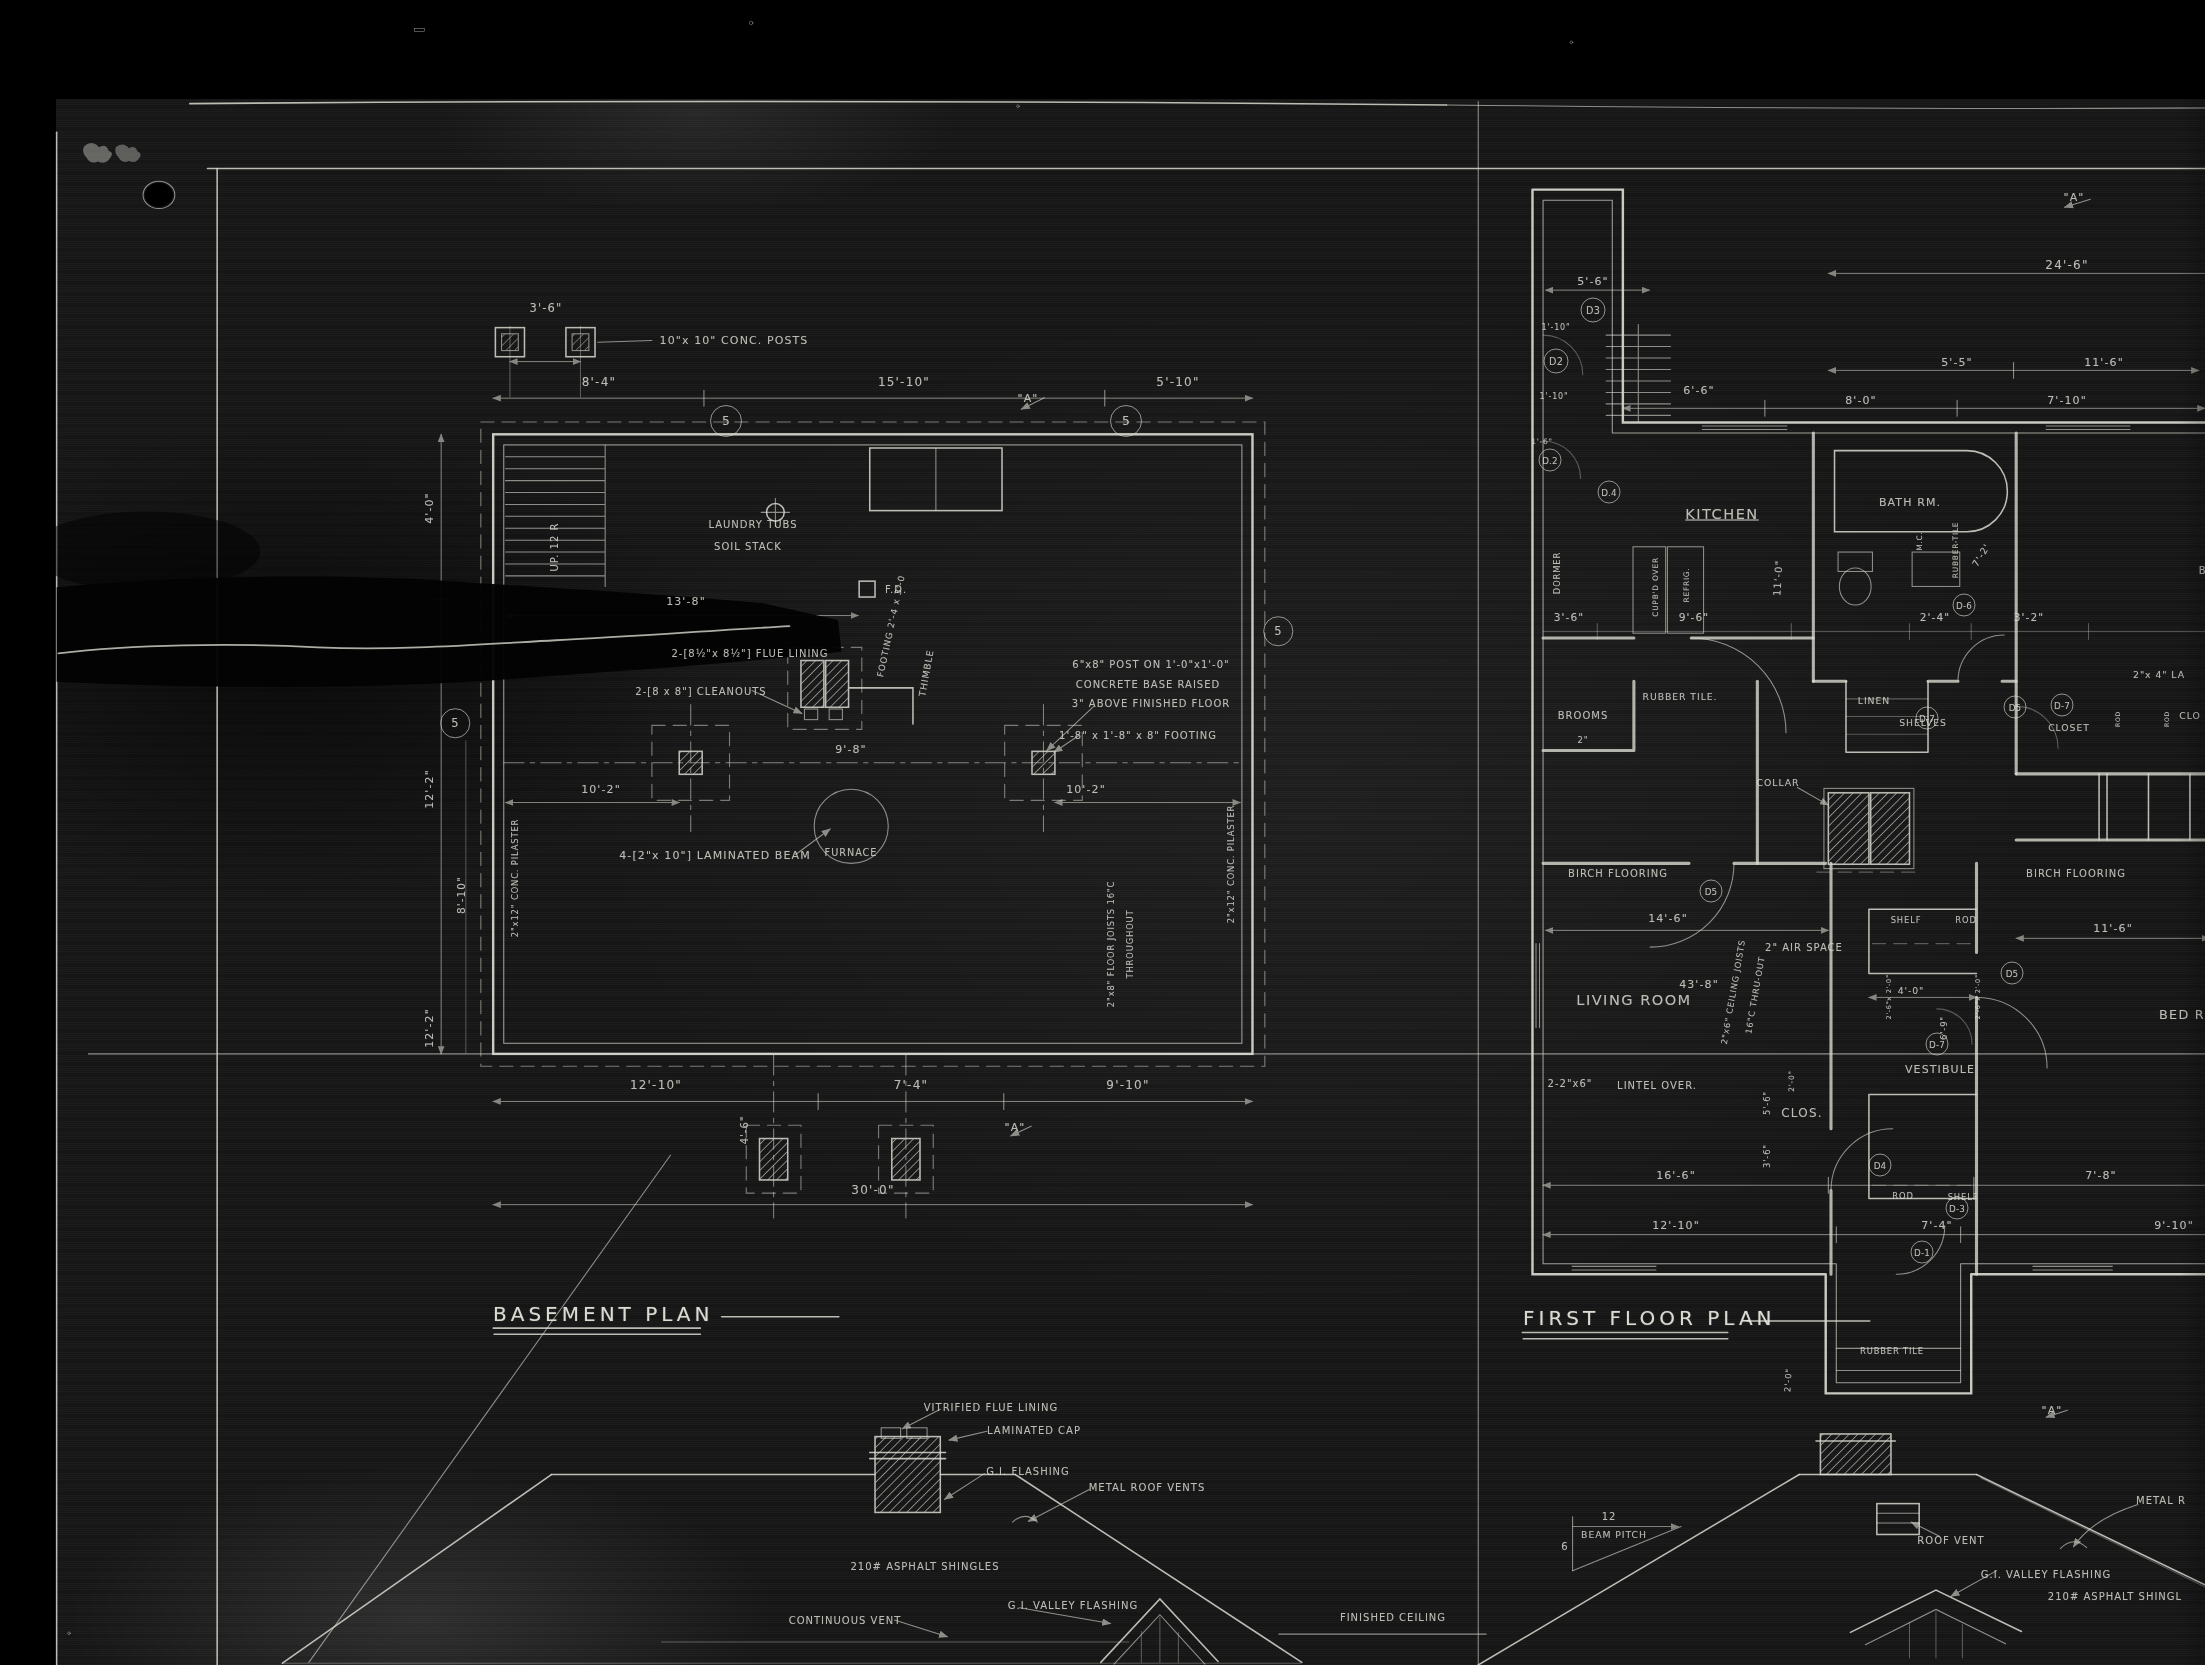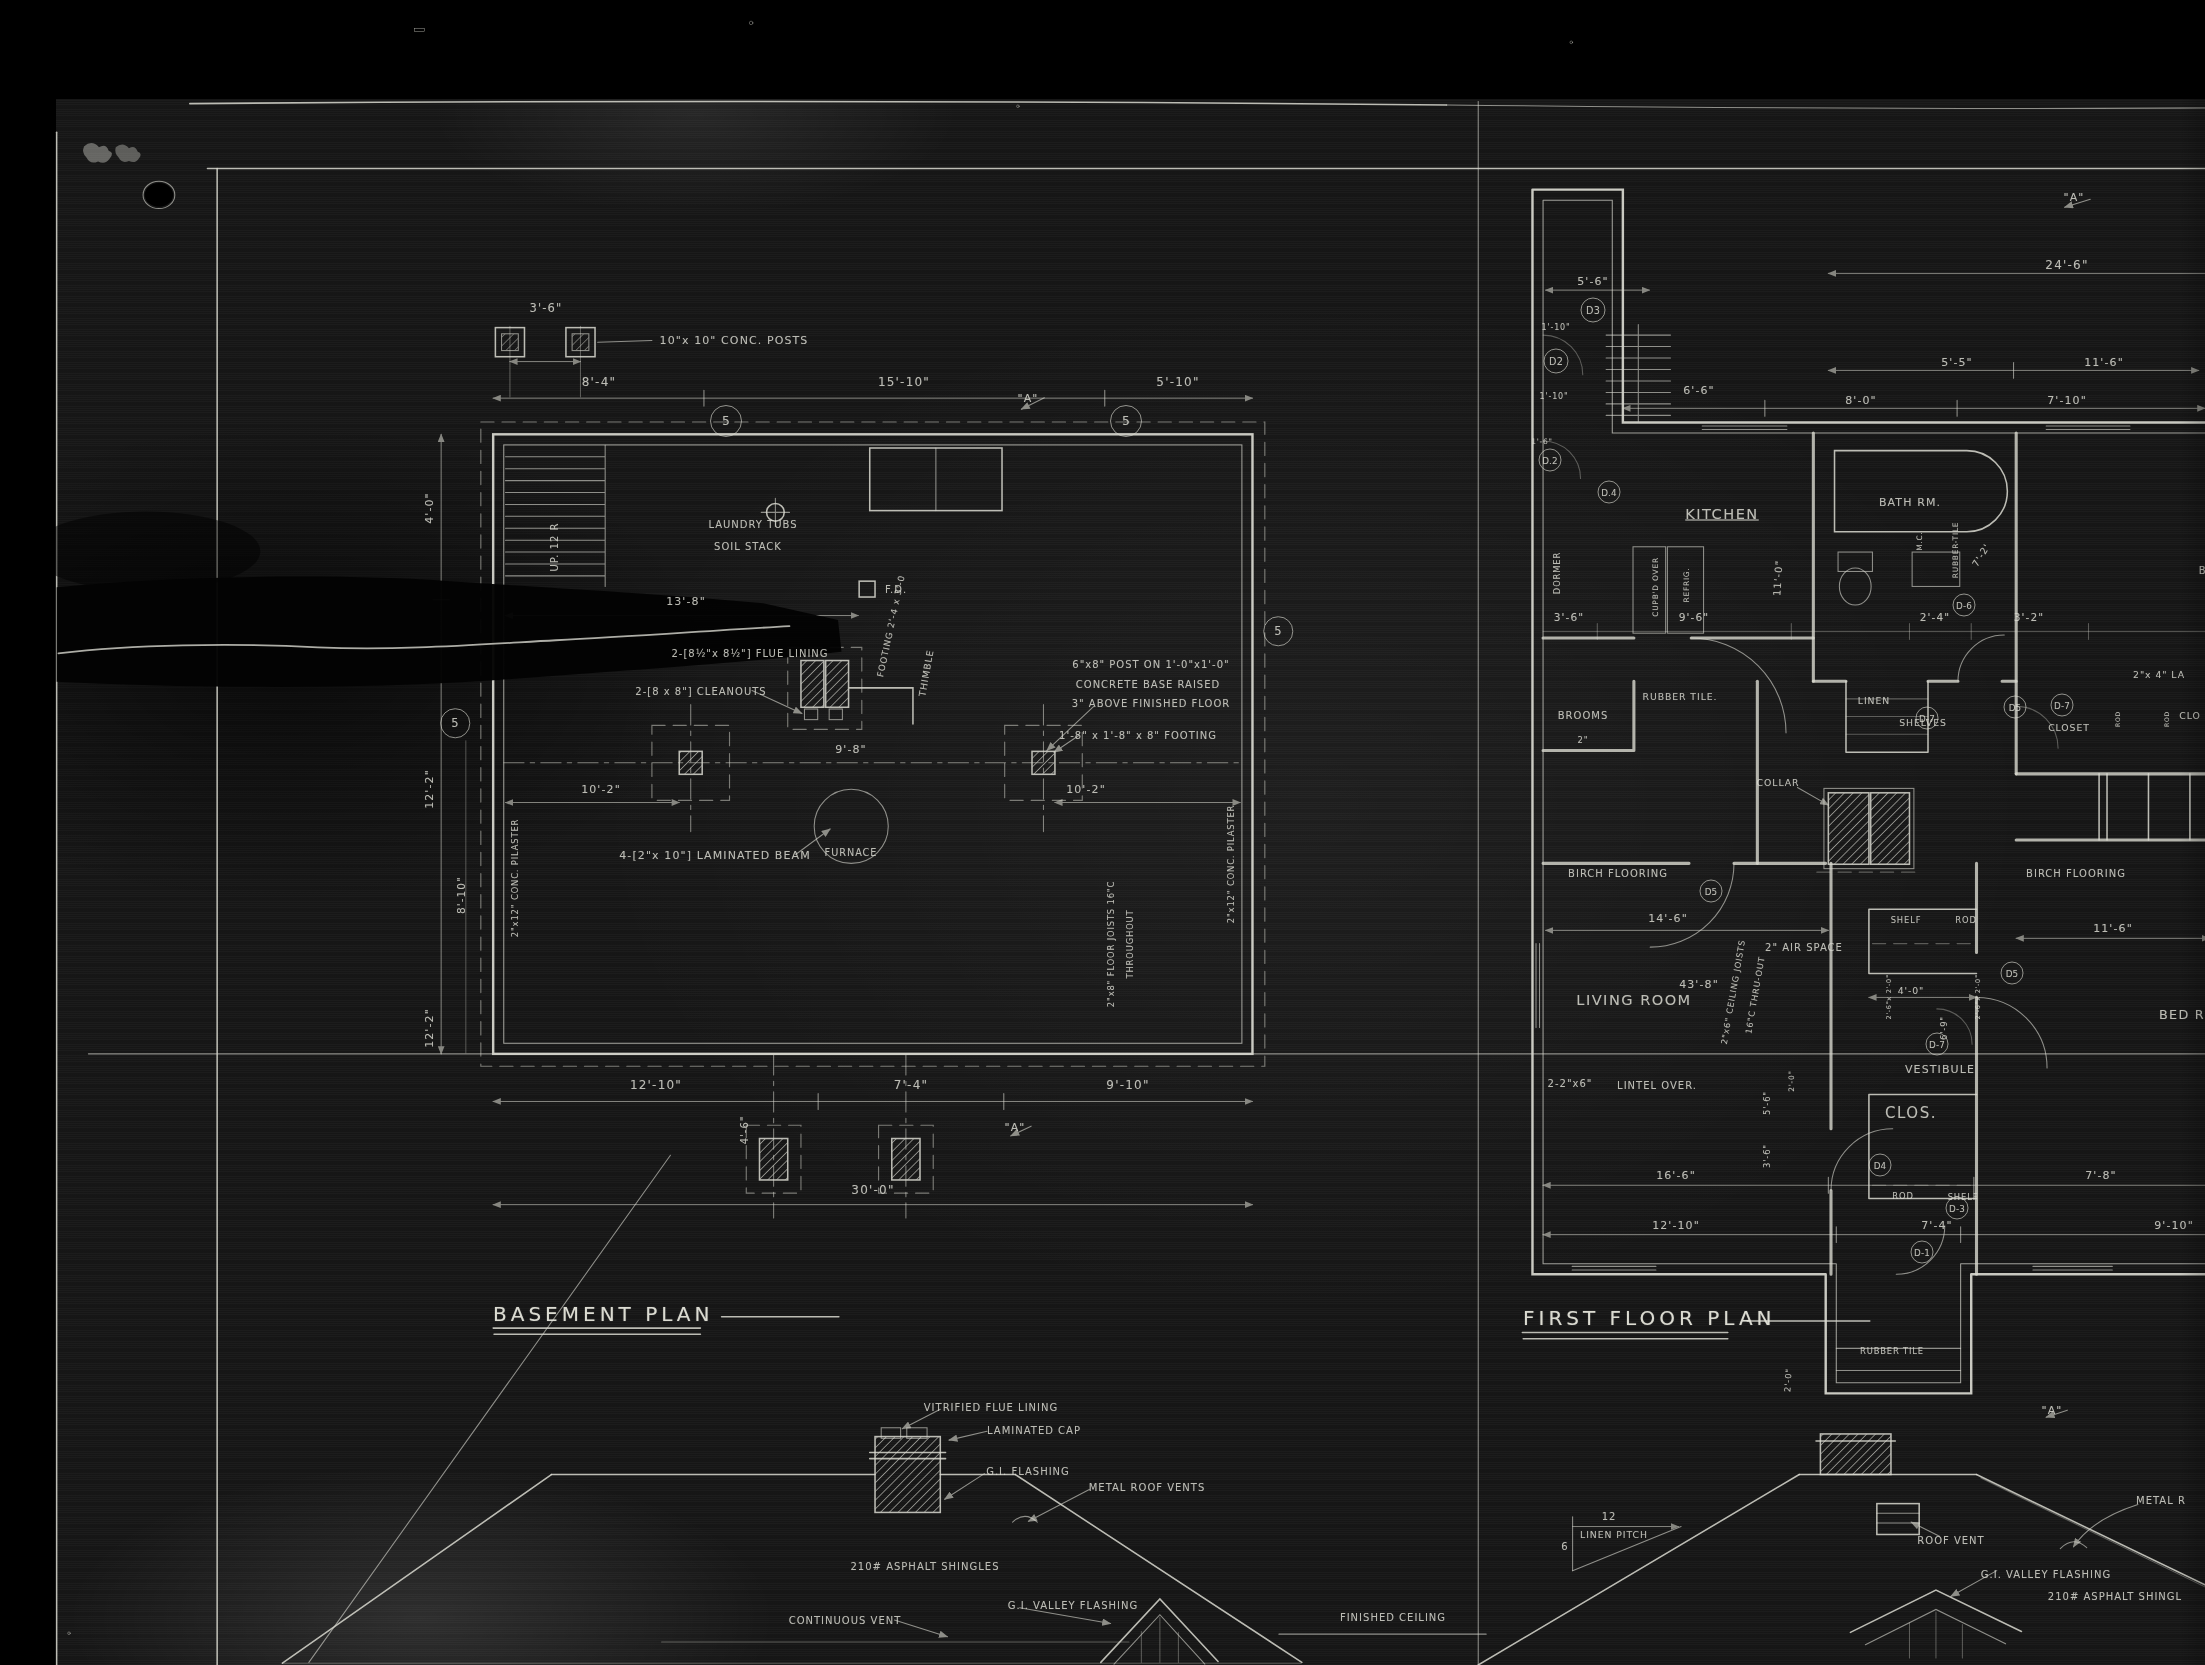--- a/index.html
+++ b/index.html
@@ -346,21 +346,21 @@
       <div class="ann" style="left: 2190px; top: 715px; font-size: 9.3px; transform: translate(-50%, -50%) rotate(0deg);">CLO</div>
       <div class="ann" style="left: 2117px; top: 719px; font-size: 6.2px; transform: translate(-50%, -50%) rotate(-90deg);">ROD</div>
       <div class="ann" style="left: 2166px; top: 719px; font-size: 6.2px; transform: translate(-50%, -50%) rotate(-90deg);">ROD</div>
       <div class="ann" style="left: 1804px; top: 947px; font-size: 10px; transform: translate(-50%, -50%) rotate(0deg);">2" AIR SPACE</div>
       <div class="ann" style="left: 1699px; top: 984px; font-size: 11px; transform: translate(-50%, -50%) rotate(0deg);">43'-8"</div>
       <div class="ann c" style="left: 1711px; top: 891px; font-size: 8.8px; width: 21px; height: 21px; transform: translate(-50%, -50%) rotate(0deg);">D5</div>
       <div class="ann c" style="left: 2012px; top: 973px; font-size: 8.8px; width: 21px; height: 21px; transform: translate(-50%, -50%) rotate(0deg);">D5</div>
       <div class="ann c" style="left: 1937px; top: 1044px; font-size: 8.8px; width: 21px; height: 21px; transform: translate(-50%, -50%) rotate(0deg);">D-7</div>
       <div class="ann" style="left: 1618px; top: 873px; font-size: 10px; transform: translate(-50%, -50%) rotate(0deg);">BIRCH FLOORING</div>
       <div class="ann" style="left: 2076px; top: 873px; font-size: 10px; transform: translate(-50%, -50%) rotate(0deg);">BIRCH FLOORING</div>
-      <div class="ann" style="left: 1911px; top: 1113px; font-size: 15px; transform: translate(-50%, -50%) rotate(0deg);">CLOS.</div>
+      <div class="ann" style="left: 1802px; top: 1113px; font-size: 12px; transform: translate(-50%, -50%) rotate(0deg);">CLOS.</div>
       <div class="ann" style="left: 1903px; top: 1196px; font-size: 8.4px; transform: translate(-50%, -50%) rotate(0deg);">ROD</div>
       <div class="ann" style="left: 1963px; top: 1197px; font-size: 8.4px; transform: translate(-50%, -50%) rotate(0deg);">SHELF</div>
       <div class="ann" style="left: 1889px; top: 997px; font-size: 6.6px; transform: translate(-50%, -50%) rotate(-90deg);">2'-6"x 2'-0"</div>
       <div class="ann" style="left: 1978px; top: 997px; font-size: 6.6px; transform: translate(-50%, -50%) rotate(-90deg);">2'-6"x 2'-0"</div>
       <div class="ann" style="left: 1906px; top: 920px; font-size: 8.4px; transform: translate(-50%, -50%) rotate(0deg);">SHELF</div>
       <div class="ann" style="left: 1966px; top: 920px; font-size: 8.4px; transform: translate(-50%, -50%) rotate(0deg);">ROD</div>
       <div class="ann" style="left: 1911px; top: 990px; font-size: 9.3px; transform: translate(-50%, -50%) rotate(0deg);">4'-0"</div>
       <div class="ann" style="left: 1944px; top: 1028px; font-size: 8.4px; transform: translate(-50%, -50%) rotate(-90deg);">6'-9"</div>
       <div class="ann" style="left: 1940px; top: 1069px; font-size: 11px; transform: translate(-50%, -50%) rotate(0deg);">VESTIBULE</div>
       <div class="ann c" style="left: 1880px; top: 1165px; font-size: 8.8px; width: 21px; height: 21px; transform: translate(-50%, -50%) rotate(0deg);">D4</div>
@@ -386,21 +386,21 @@
       <div class="ann" style="left: 1767px; top: 1156px; font-size: 8.4px; transform: translate(-50%, -50%) rotate(-90deg);">3'-6"</div>
       <div class="ann" style="left: 1791px; top: 1081px; font-size: 7.5px; transform: translate(-50%, -50%) rotate(-90deg);">2'-0"</div>
       <div class="ann" style="left: 991px; top: 1407px; font-size: 10px; transform: translate(-50%, -50%) rotate(0deg);">VITRIFIED FLUE LINING</div>
       <div class="ann" style="left: 1034px; top: 1430px; font-size: 10px; transform: translate(-50%, -50%) rotate(0deg);">LAMINATED CAP</div>
       <div class="ann" style="left: 1028px; top: 1471px; font-size: 10px; transform: translate(-50%, -50%) rotate(0deg);">G.I. FLASHING</div>
       <div class="ann" style="left: 1147px; top: 1487px; font-size: 10px; transform: translate(-50%, -50%) rotate(0deg);">METAL ROOF VENTS</div>
       <div class="ann" style="left: 925px; top: 1566px; font-size: 10px; transform: translate(-50%, -50%) rotate(0deg);">210# ASPHALT SHINGLES</div>
       <div class="ann" style="left: 1073px; top: 1605px; font-size: 10px; transform: translate(-50%, -50%) rotate(0deg);">G.I. VALLEY FLASHING</div>
       <div class="ann" style="left: 845px; top: 1620px; font-size: 10px; transform: translate(-50%, -50%) rotate(0deg);">CONTINUOUS VENT</div>
       <div class="ann" style="left: 1609px; top: 1516px; font-size: 10px; transform: translate(-50%, -50%) rotate(0deg);">12</div>
-      <div class="ann" style="left: 1614px; top: 1534px; font-size: 9.3px; transform: translate(-50%, -50%) rotate(0deg);">LINEN PITCH</div>
+      <div class="ann" style="left: 1614px; top: 1534px; font-size: 9.3px; transform: translate(-50%, -50%) rotate(0deg);">BEAM PITCH</div>
       <div class="ann" style="left: 1565px; top: 1546px; font-size: 10px; transform: translate(-50%, -50%) rotate(0deg);">6</div>
       <div class="ann" style="left: 1393px; top: 1617px; font-size: 10px; transform: translate(-50%, -50%) rotate(0deg);">FINISHED CEILING</div>
       <div class="ann" style="left: 1951px; top: 1540px; font-size: 10px; transform: translate(-50%, -50%) rotate(0deg);">ROOF VENT</div>
       <div class="ann" style="left: 2161px; top: 1500px; font-size: 10px; transform: translate(-50%, -50%) rotate(0deg);">METAL R</div>
       <div class="ann" style="left: 2046px; top: 1574px; font-size: 10px; transform: translate(-50%, -50%) rotate(0deg);">G.I. VALLEY FLASHING</div>
       <div class="ann" style="left: 2115px; top: 1596px; font-size: 10px; transform: translate(-50%, -50%) rotate(0deg);">210# ASPHALT SHINGL</div>
     </div>
 
   <div class="ptitle" style="left:493px;top:1302px;">BASEMENT PLAN</div>
   <div class="ptitle" style="left:1523px;top:1306px;">FIRST FLOOR PLAN</div>

